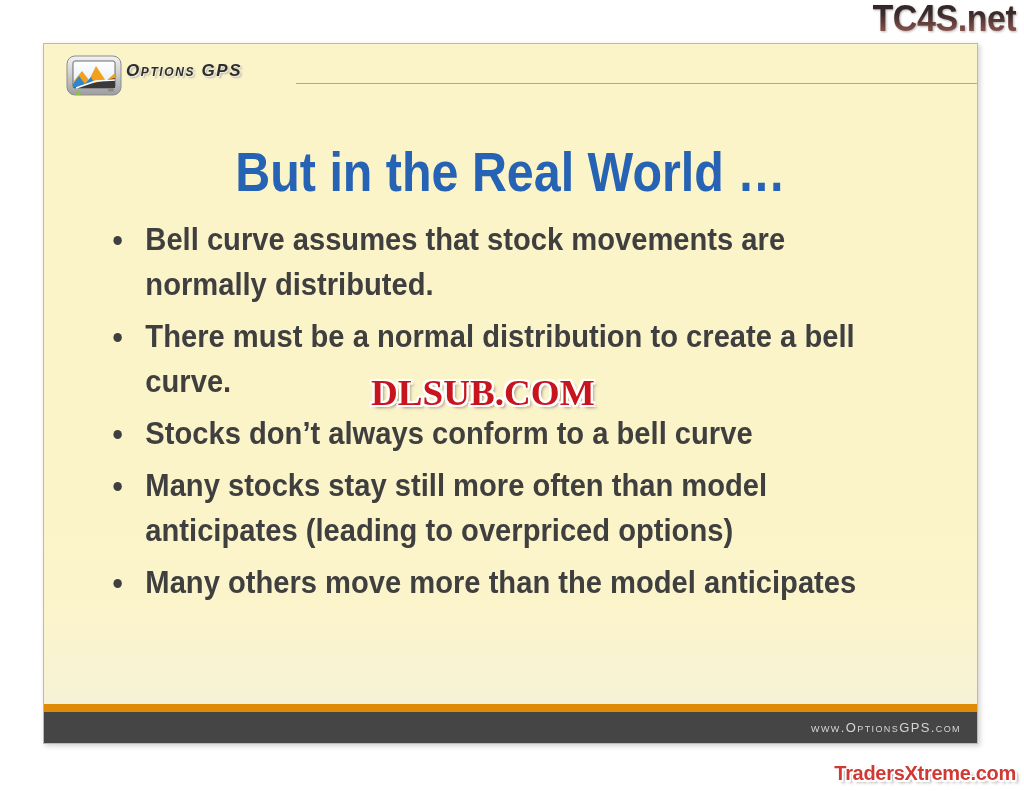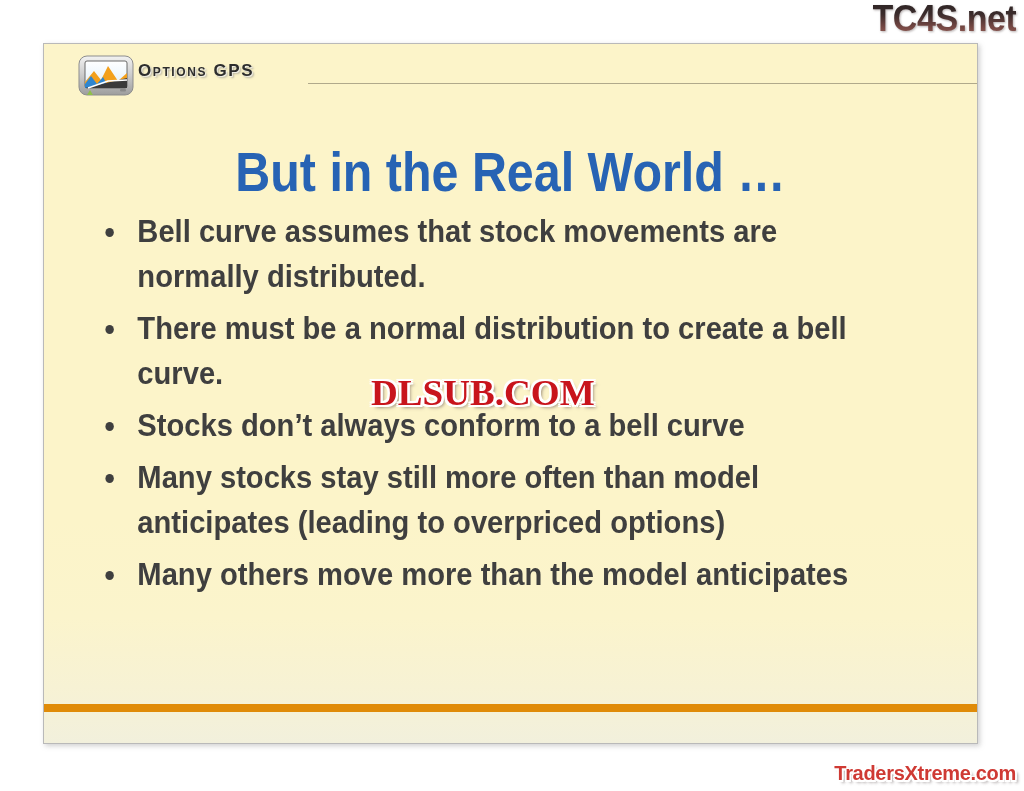--- a/index.html
+++ b/index.html
@@ -51,23 +51,24 @@
         #fbf4cc 82%,
         #f7f2d4 92%,
         #f2f0dc 100%);
     box-shadow: 2px 2px 5px rgba(120,120,120,0.35);
     overflow: hidden;
   }
 
   
   .slide-header {
     position: absolute;
-    left: 16px; top: 0;
+    left: 4px; top: 0;
     width: 100%;
     height: 52px;
+    font-style: italic;
   }
   .gps-icon {
     position: absolute;
     left: 18px;
     top: 10px;
     width: 56px;
     height: 44px;
   }
   .gps-icon svg { display:block; }
 
@@ -109,21 +110,21 @@
     letter-spacing: 0px;
     white-space: nowrap;
   }
 
   
   .bullets {
     position: absolute;
     left: 52px;
     top: 165px;
     width: 840px;
-    margin: 0;
+    margin: 8px;
     padding: 0;
     list-style: none;
   }
   .bullet {
     position: relative;
     padding-left: 44px;
     margin-bottom: 7px;
     font-family: "Liberation Sans", sans-serif;
     font-weight: bold;
     font-size: 31px;
@@ -267,15 +268,18 @@
     </li>
     <li class="bullet">
       <span class="dot"></span>
       <span>Many others move more than the model anticipates</span>
     </li>
   </ul>
 
   <div class="watermark">DLSUB.COM</div>
 
   <div class="orange-bar"></div>
+  <div class="footer-bar">
+    <span class="footer-url">www.OptionsGPS.com</span>
+  </div>
 </div>
 
 <div class="brand-bottom">TradersXtreme.com</div>
 
 </body></html>

